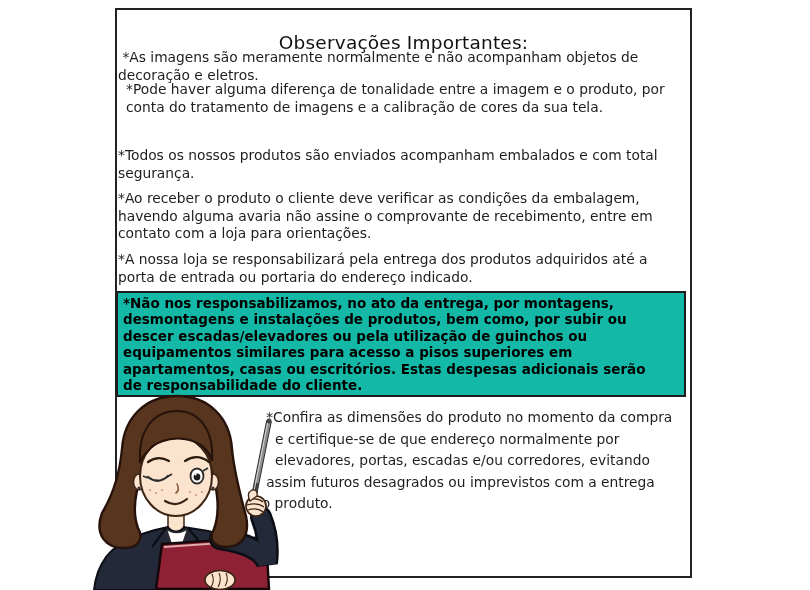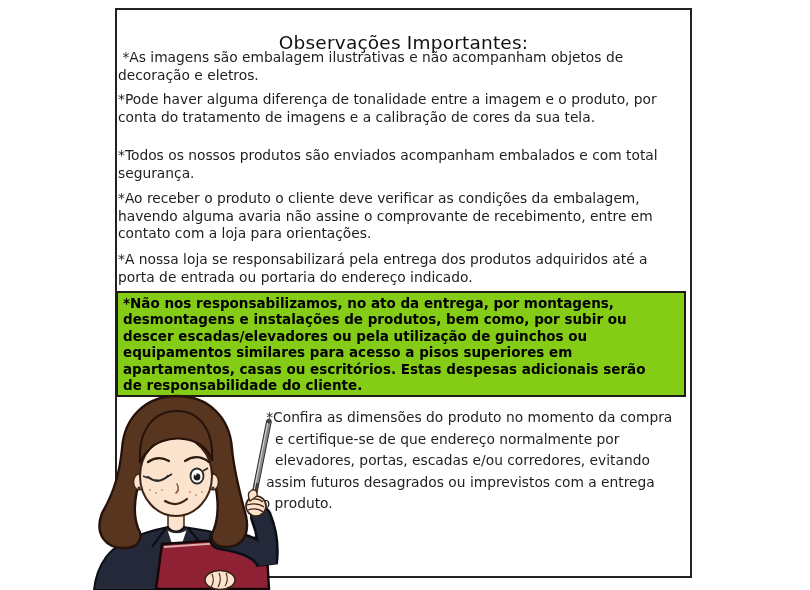--- a/index.html
+++ b/index.html
@@ -17,48 +17,48 @@
     position:absolute;left:115px;top:13px;width:577px;
     text-align:center;font-size:18.5px;color:#111111;
     white-space:pre;letter-spacing:0.2px;margin-top:19px;
   }
   .para{
     position:absolute;left:118px;
     font-size:13.8px;line-height:17.5px;color:#1e1e1e;
     white-space:pre;
   }
   .p1{top:49px;}
-  .p2{top:91px;}
+  .p2{top:81px;margin-left:8px;}
   .p3{top:147px;}
   .p4{top:190px;}
   .p5{top:251px;}
   .highlight-box{
     position:absolute;left:116px;top:291px;width:570px;height:106px;
-    box-sizing:border-box;border:2px solid #1c1c1c;background:#84cc16;
+    box-sizing:border-box;border:2px solid #1c1c1c;background:#14b8a6;
     padding:2px 5px;
     font-size:13.5px;line-height:16.4px;font-weight:bold;color:#000000;
     white-space:pre;overflow:hidden;
   }
   .footnote{
     position:absolute;left:253px;top:407px;
     font-size:13.8px;line-height:21.6px;color:#1e1e1e;
     white-space:pre;z-index:2;
   }
   .woman{
     position:absolute;left:70px;top:389px;width:245px;height:201px;z-index:3;
   }
 </style>
 </head>
 <body>
 
 <div class="notice-box"></div>
 
 <div class="notice-title">Observações Importantes:</div>
 
-<div class="para p1"> *As imagens são embalagem ilustrativas e não acompanham objetos de
+<div class="para p1"> *As imagens são meramente normalmente e não acompanham objetos de
 decoração e eletros.</div>
 <div class="para p2">*Pode haver alguma diferença de tonalidade entre a imagem e o produto, por
 conta do tratamento de imagens e a calibração de cores da sua tela.</div>
 <div class="para p3">*Todos os nossos produtos são enviados acompanham embalados e com total
 segurança.</div>
 <div class="para p4">*Ao receber o produto o cliente deve verificar as condições da embalagem,
 havendo alguma avaria não assine o comprovante de recebimento, entre em
 contato com a loja para orientações.</div>
 <div class="para p5">*A nossa loja se responsabilizará pela entrega dos produtos adquiridos até a
 porta de entrada ou portaria do endereço indicado.</div>

